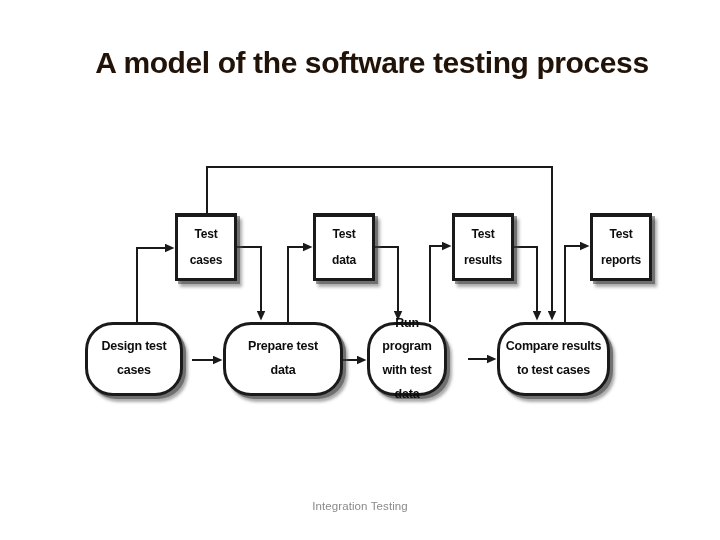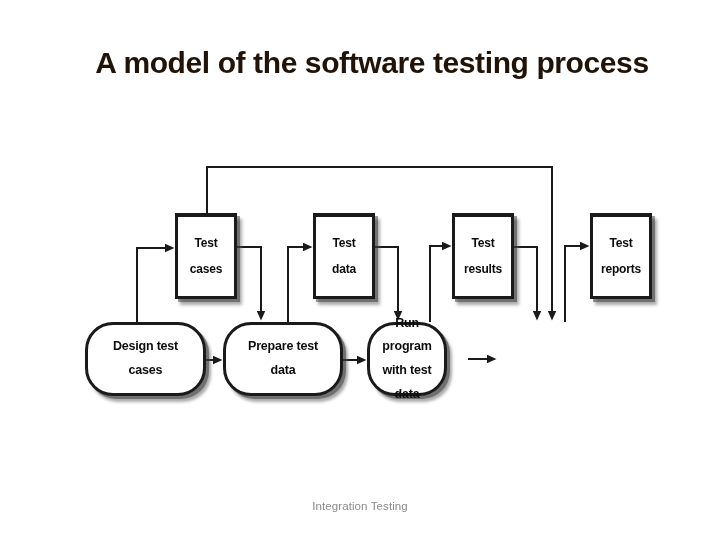--- a/index.html
+++ b/index.html
@@ -34,28 +34,28 @@
     align-items:center;
     justify-content:center;
     text-align:center;
     white-space:pre-line;
     color:#0d0d0d;
     font-weight:bold;
     letter-spacing:-0.2px;
     box-shadow:3px 3px 0 rgba(40,40,40,0.45), 5px 6px 3px rgba(90,90,90,0.5);
   }
   .store{
-    width:62px;height:86px;
+    width:62px;height:68px;
     top:58px;
     font-size:12px;
     line-height:2.1;
     border-top-width:4px;
   }
   .activity{
-    width:121px;height:74px;
+    width:98px;height:74px;
     top:167px;
     border-radius:28px;
     font-size:12.5px;
     line-height:1.9;
   }
   #store-0{left:100px;}
   #store-1{left:238px;}
   #store-2{left:377px;}
   #store-3{left:515px;}
   #act-0{left:10px;}
@@ -123,18 +123,22 @@
 cases</span>
     </div>
     <div class="box activity" id="act-1">
       <span>Prepare test
 data</span>
     </div>
     <div class="box activity" id="act-2">
       <span>Run program
 with test data</span>
     </div>
+    <div class="box activity" id="act-3">
+      <span>Compare results
+to test cases</span>
+    </div>
 
   </div>
 
   <div class="footer">Integration Testing</div>
 
 </div>
 
 </body></html>

